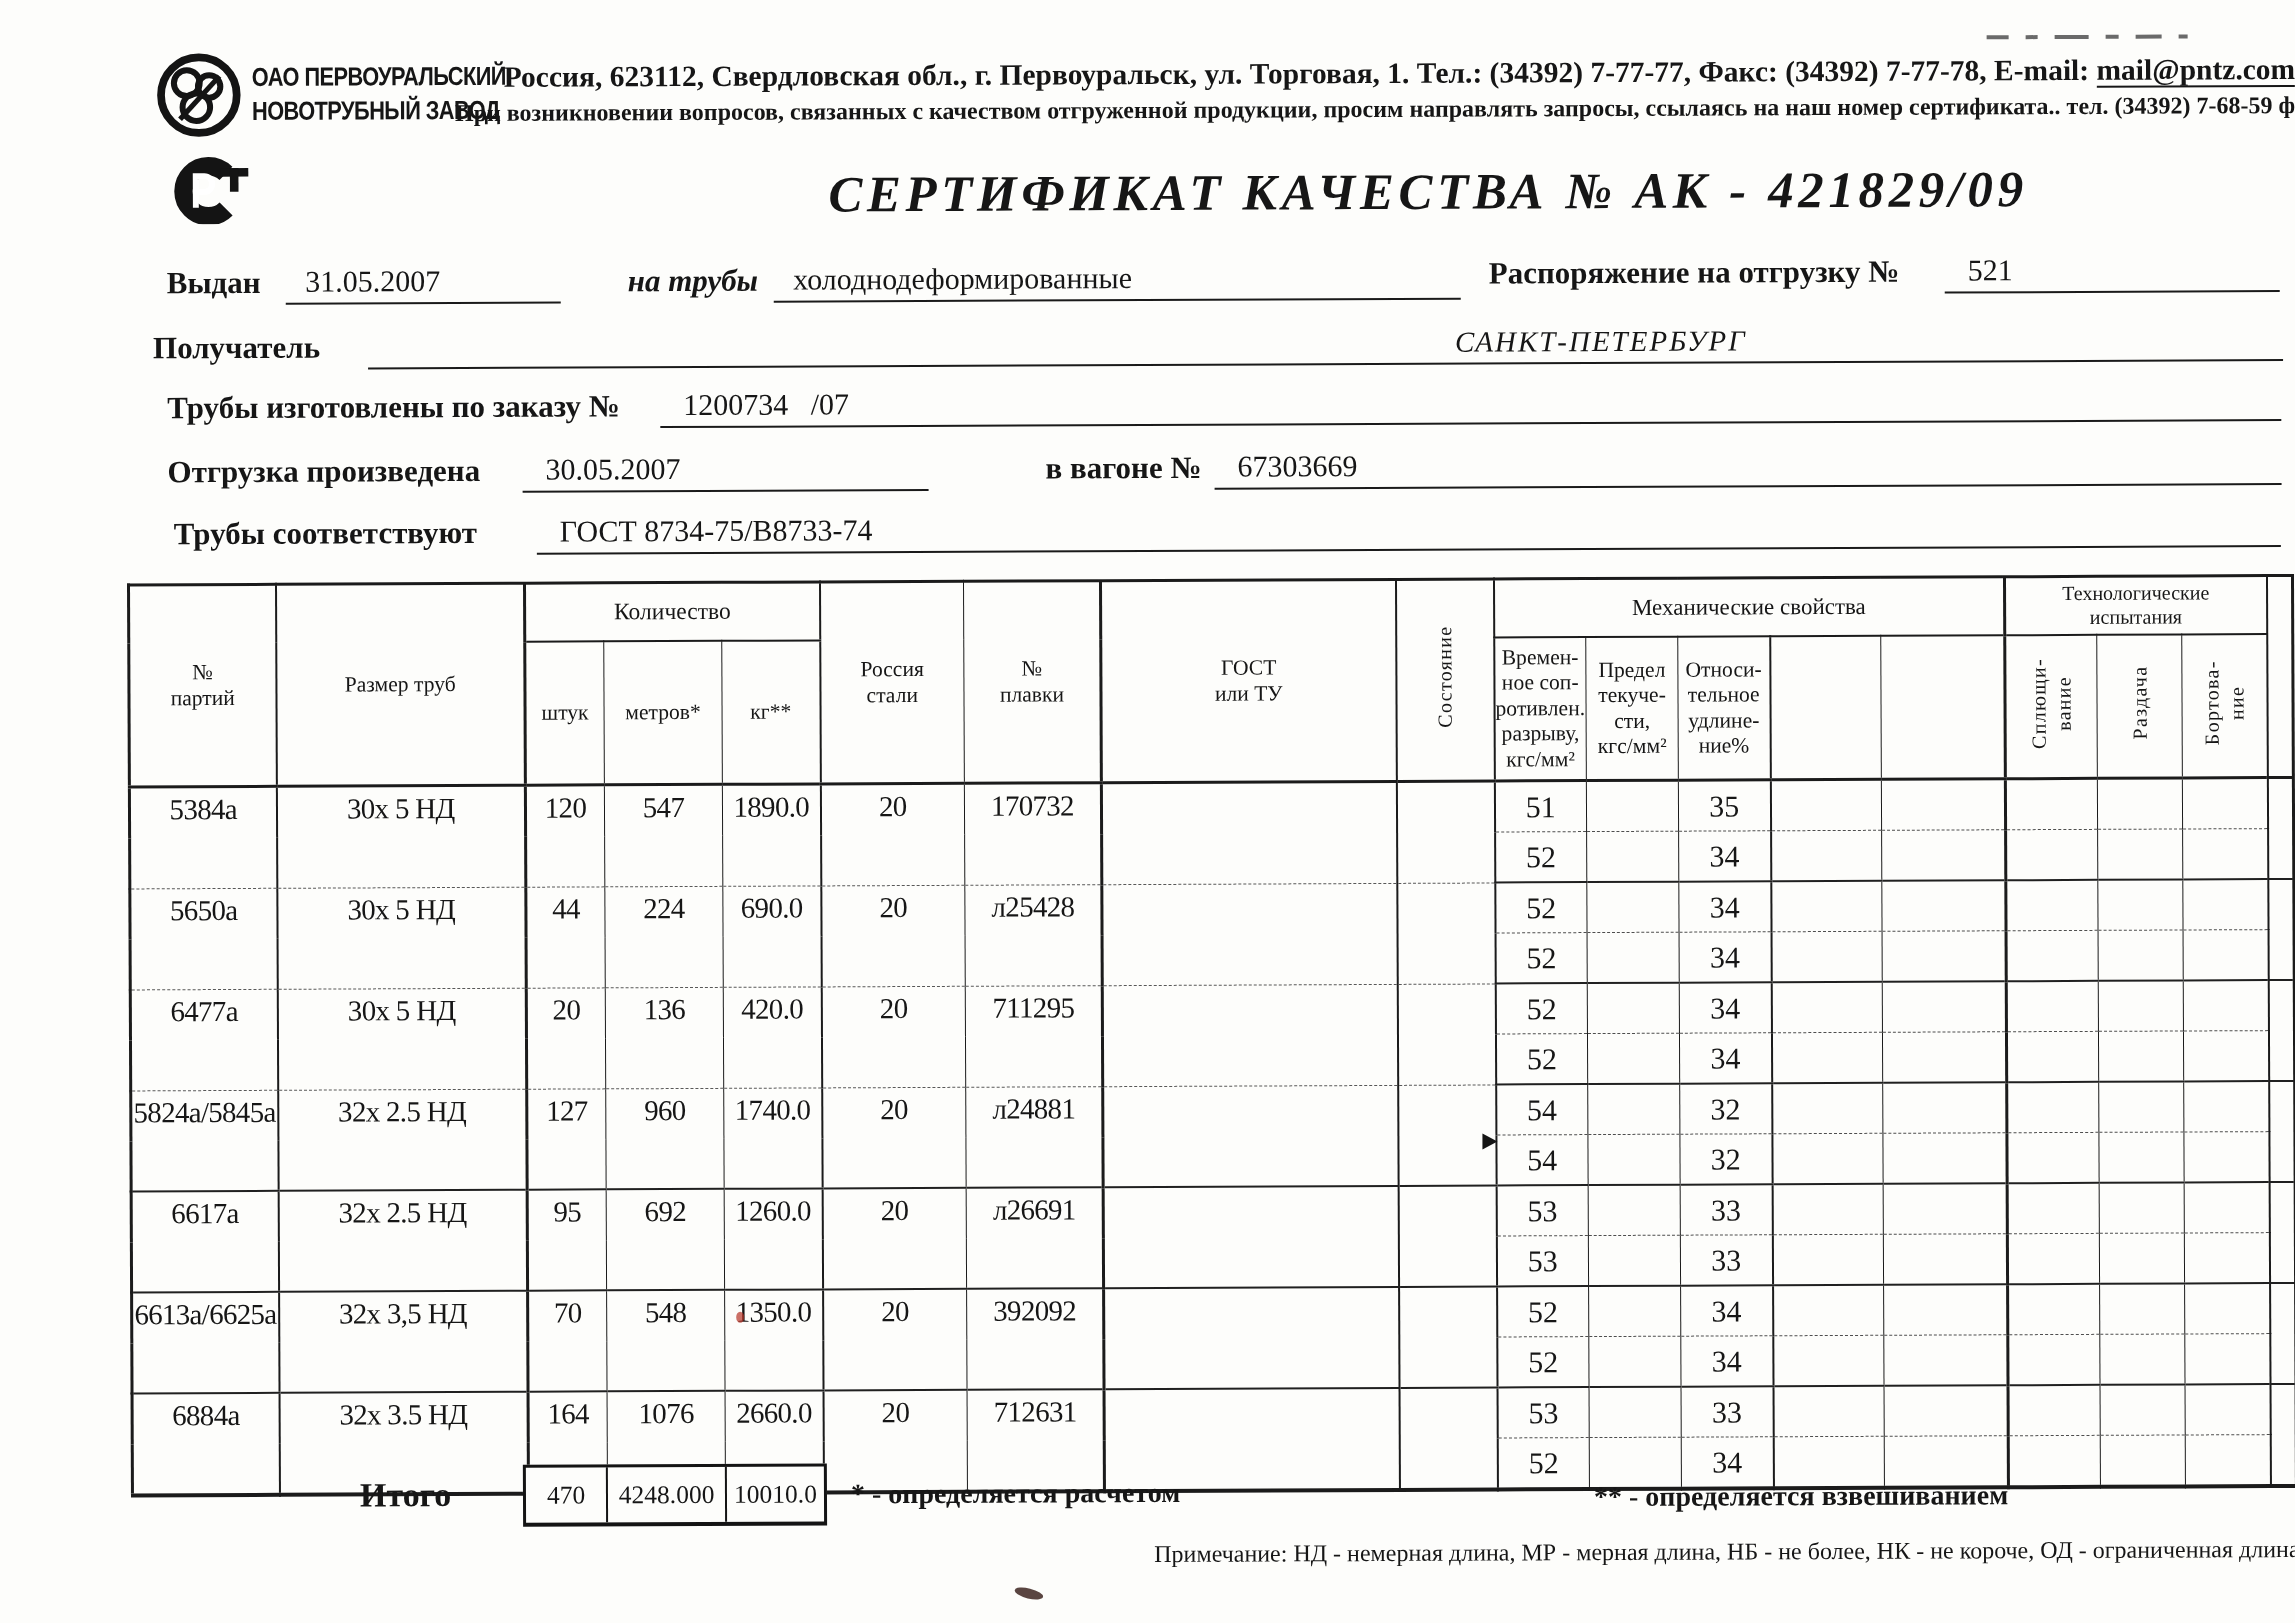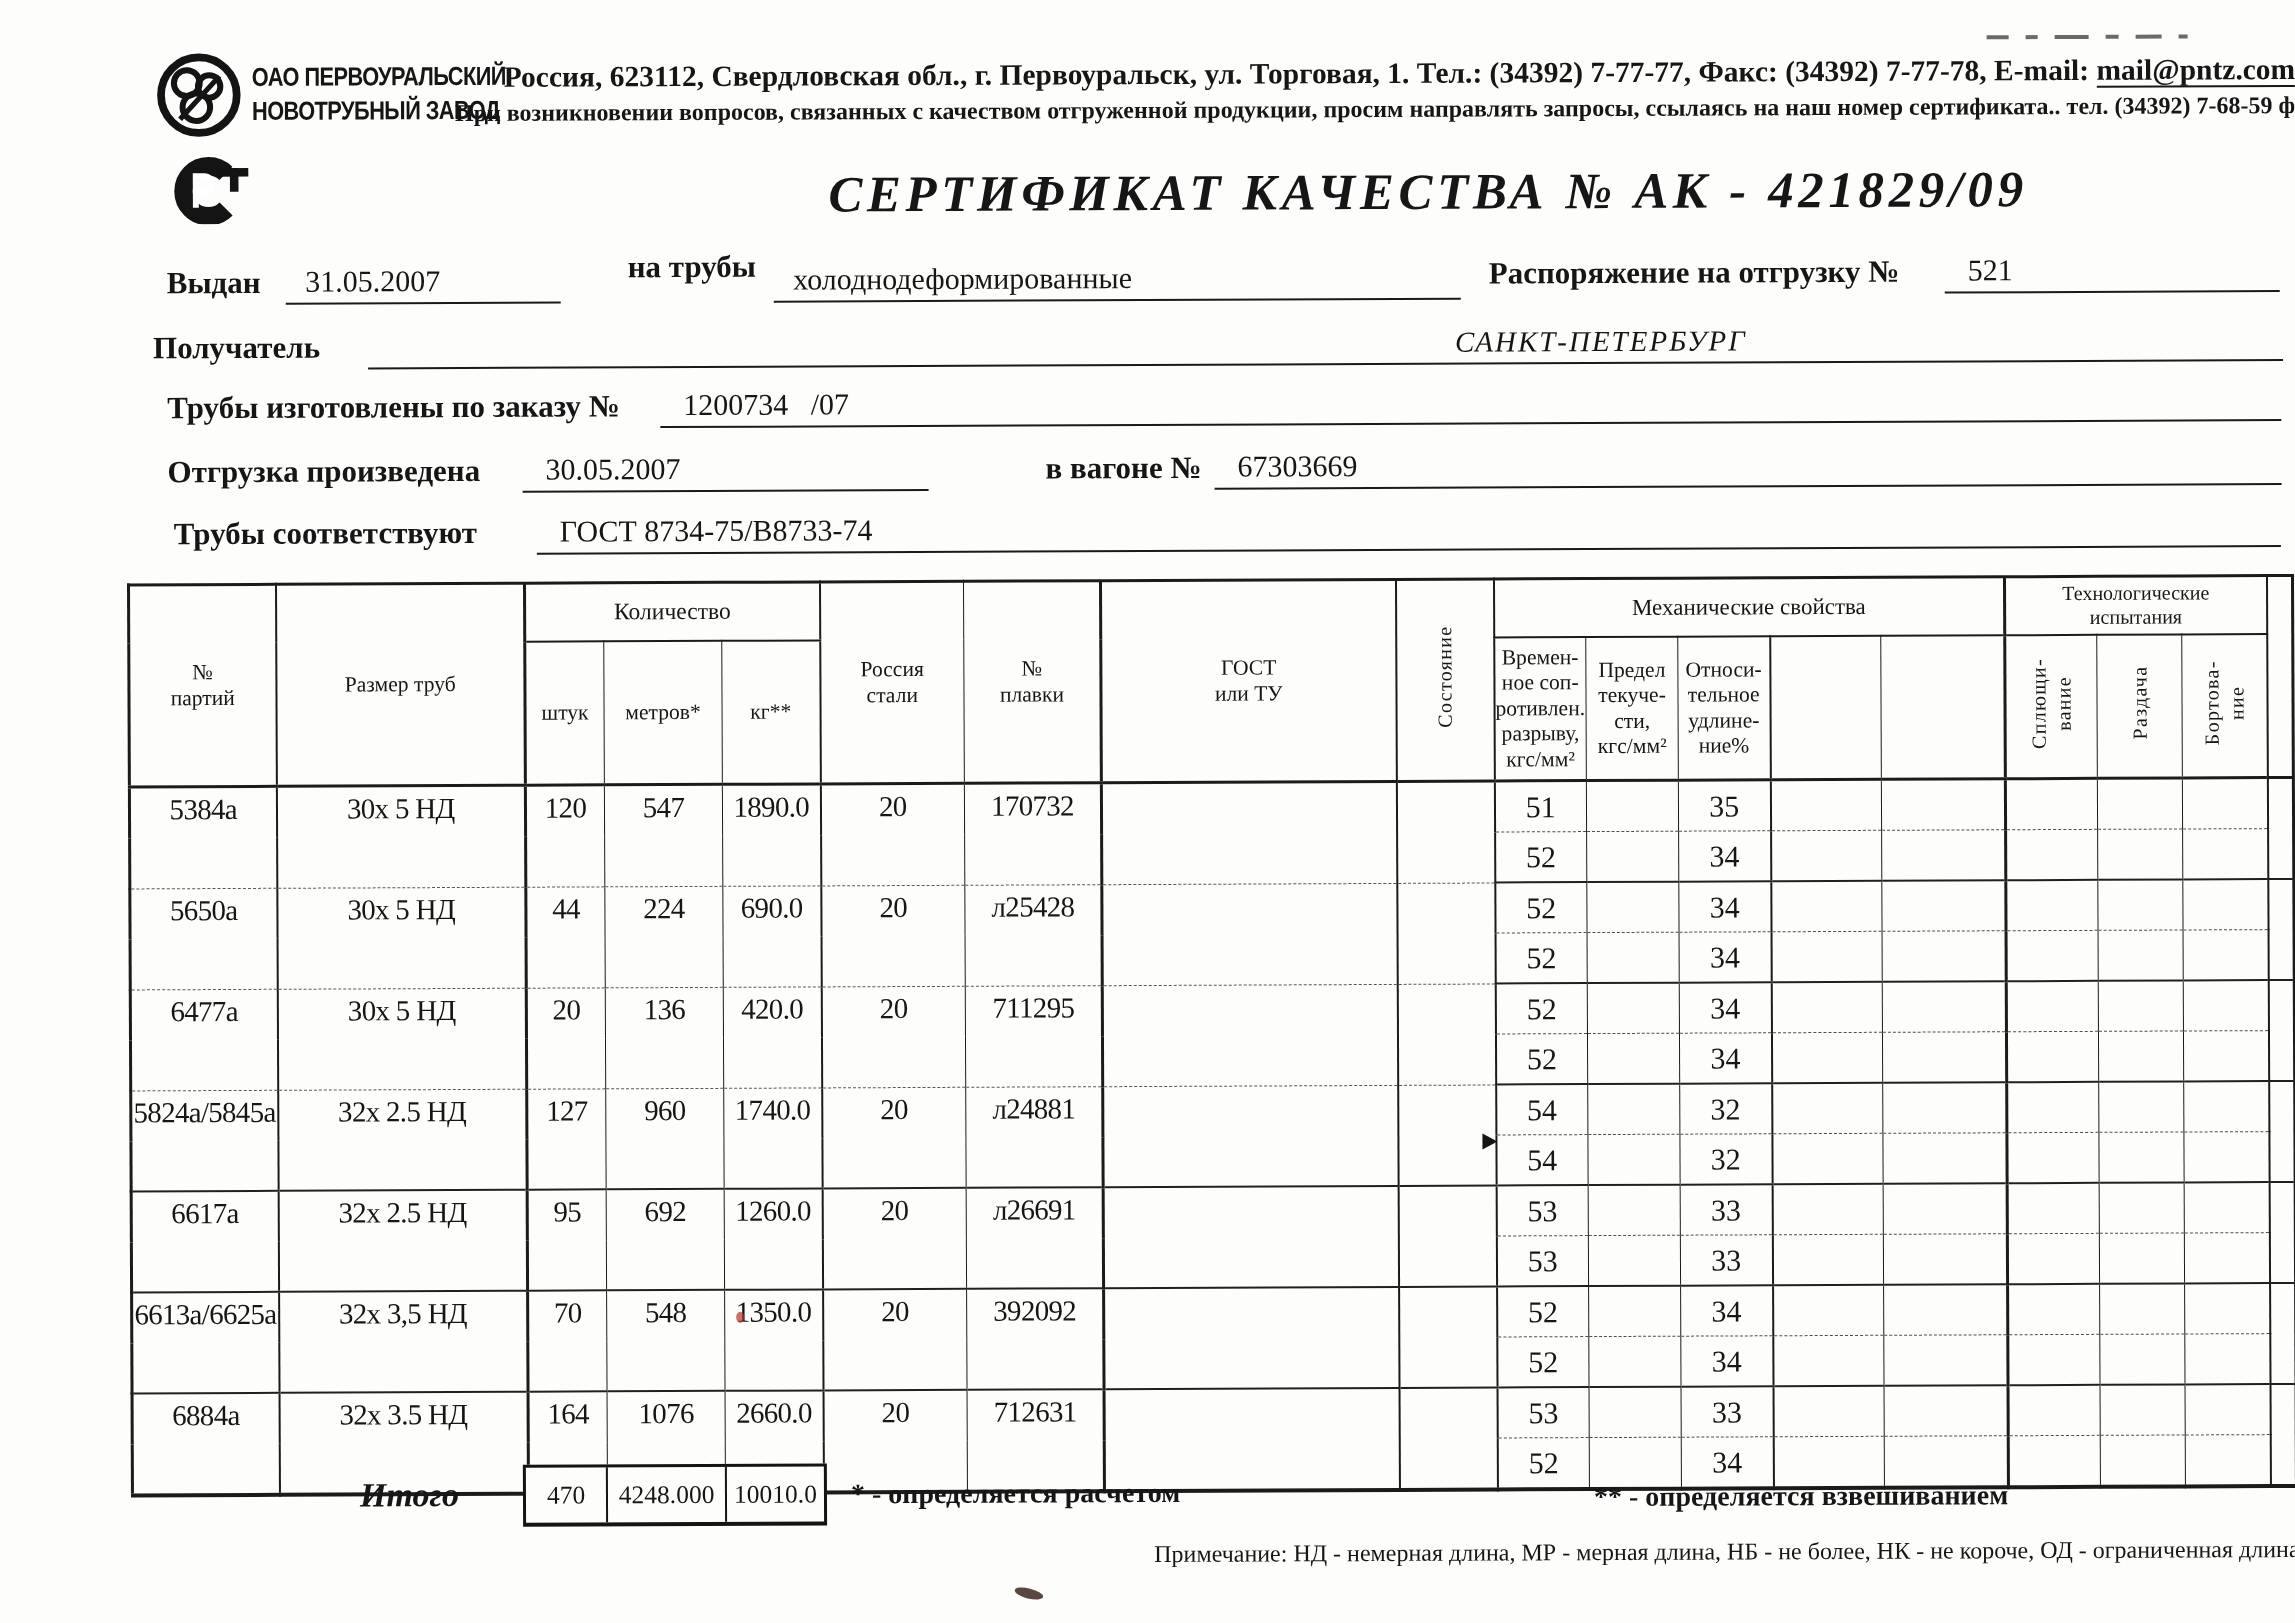--- a/index.html
+++ b/index.html
@@ -43,21 +43,21 @@
   .bl2{border-left:1.3px solid #1b1b1b;}
   .bl3{border-left:2px solid #1b1b1b;}
   .bl4{border-left:2.6px solid #1b1b1b;}
   .bl5{border-left:3.3px solid #1b1b1b;}
   .bl6{border-left:3.9px solid #1b1b1b;}
   td.dash{border-bottom:1.3px dashed #4e4e4e;}
   td.gsep-solid{border-bottom:2px solid #202020;}
   td.gsep-dashed{border-bottom:1.3px dashed #585858;}
 
   
-  .totals-label{position:absolute;left:357px;top:1473px;font-size:34px;font-weight:bold;font-style:italic;}
+  .totals-label{position:absolute;left:357px;top:1473px;font-size:34px;font-weight:bold;}
   .totals{position:absolute;left:520px;top:1462px;width:298px;height:55px;display:flex;
           border:3.3px solid #141414;border-bottom-width:4.6px;background:#fdfdfb;}
   .tc{display:flex;align-items:center;justify-content:center;font-size:25.5px;}
   .tc1{width:81px;} .tc2{width:118px;border-left:2px solid #141414;font-family:Liberation Serif, serif;} .tc3{width:98px;border-left:2px solid #141414;}
   .fn-calc{position:absolute;left:848px;top:1477px;font-size:28px;font-weight:bold;white-space:nowrap;}
   .fn-weigh{position:absolute;left:1591px;top:1483px;font-size:28px;font-weight:bold;white-space:nowrap;}
   .fn-note{position:absolute;left:1151px;top:1541px;font-size:24px;white-space:nowrap;}
 
   
   .art{position:absolute;}
@@ -97,21 +97,21 @@
     <path d="M92,28 A38,38 0 1 0 92,82" fill="none" stroke="#141414" stroke-width="28"></path>
     <path d="M46,80 L46,32 L59,32 A12,12 0 0 1 59,56 L46,56" fill="none" stroke="#ffffff" stroke-width="9"></path>
     <rect x="84" y="20" width="42" height="13" fill="#141414"></rect>
     <rect x="98" y="20" width="13" height="36" fill="#141414"></rect>
   </svg>
 
   <div class="title">СЕРТИФИКАТ КАЧЕСТВА   №  АК -  421829/09</div>
 
   <div class="flabel" style="left:169px;top:261px;">Выдан</div>
   <div class="fline" style="left:288px;top:261px;width:275px;"><span style="padding-left:19.6px">31.05.2007</span></div>
-  <div class="flabel" style="left:630px;top:247px;">на трубы</div>
+  <div class="flabel" style="left:630px;top:261px;font-style:italic;">на трубы</div>
   <div class="fline" style="left:776px;top:261px;width:687px;"><span style="padding-left:19.6px">холоднодеформированные</span></div>
   <div class="flabel" style="left:1491px;top:257px;">Распоряжение на отгрузку №</div>
   <div class="fline" style="left:1947px;top:257px;width:335px;"><span style="padding-left:23px">521</span></div>
 
   <div class="flabel" style="left:155px;top:326px;">Получатель</div>
   <div class="fline" style="left:370px;top:326px;width:1915px;"><span class="recv-val">САНКТ-ПЕТЕРБУРГ</span></div>
 
   <div class="flabel" style="left:169px;top:386px;">Трубы изготовлены по заказу №</div>
   <div class="fline" style="left:662px;top:386px;width:1621px;"><span style="padding-left:23px">1200734   /07</span></div>
 

